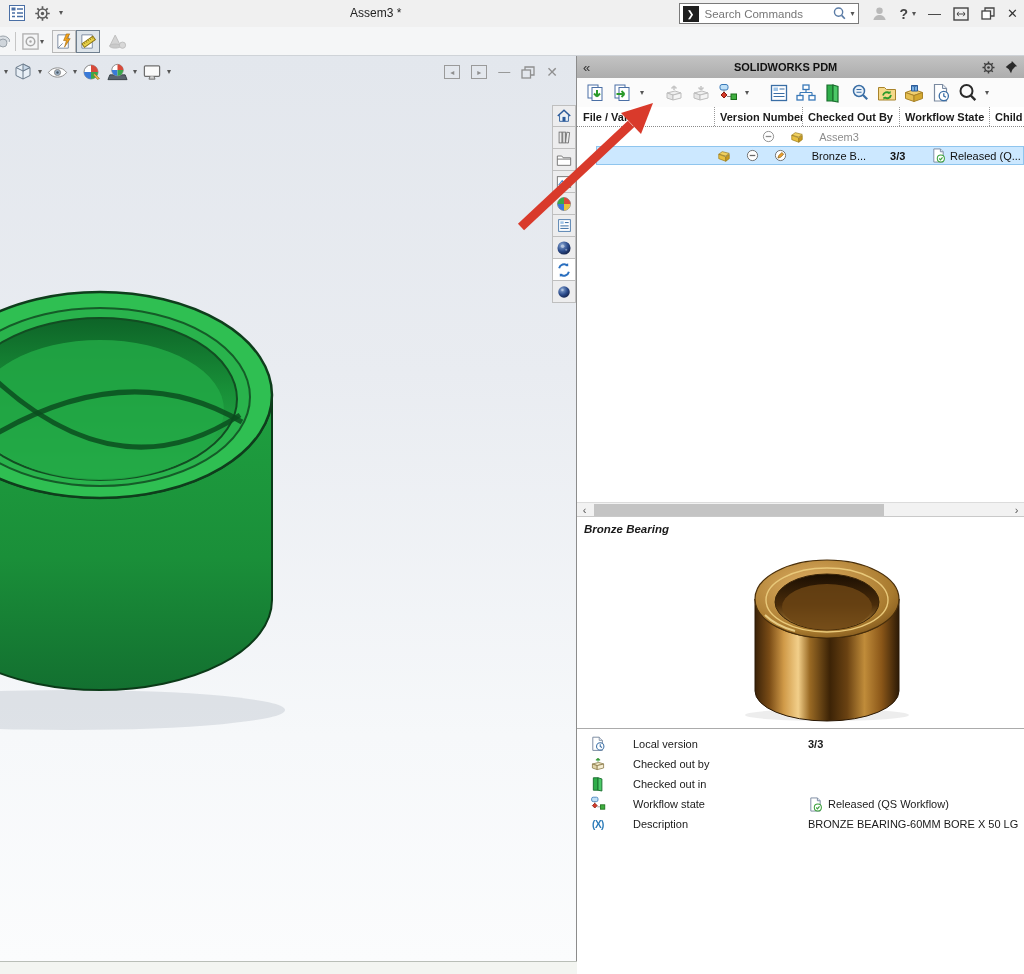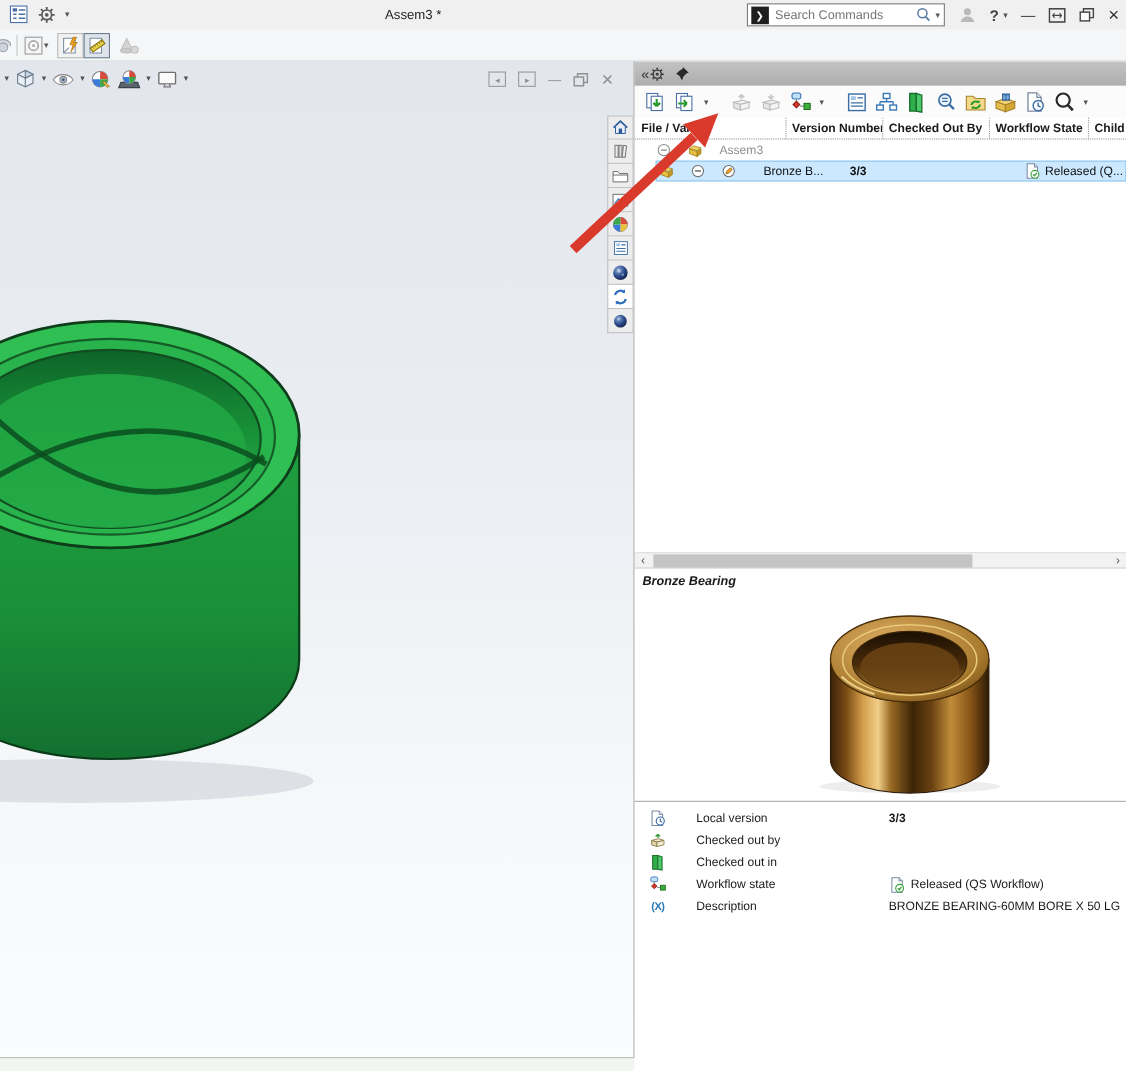--- a/index.html
+++ b/index.html
@@ -56,21 +56,21 @@
   .ticon { display:inline-flex; width:20px; height:20px; align-items:center; justify-content:center; flex:none; }
   .sp6 { width:6px; flex:none; }
 
   #pdm-cols { position:absolute; left:0; top:51px; width:100%; height:20px; display:flex; align-items:center;
     font-weight:bold; font-size:11px; border-bottom:1px dotted #8a8a8a; background:#fff; }
   .colcell { height:100%; display:flex; align-items:center; padding-left:5px; border-left:1px dotted #9a9a9a; white-space:nowrap; overflow:hidden; }
   .colcell:first-child { border-left:none; padding-left:6px; }
   .c1{width:137px;} .c2{width:88px;} .c3{width:97px;} .c4{width:90px;} .c5{flex:1;}
 
   #pdm-tree { position:absolute; left:0; top:71px; width:100%; height:375px; background:#fff; font-size:11px; }
-  .trow { height:19px; display:flex; align-items:center; gap:15px; }
+  .trow { height:19px; display:flex; align-items:center; gap:15px;justify-content:center; }
   .trow1 { padding-left:20px; color:#8e8e8e; }
   .trow2 { margin-left:19px; width:calc(100% - 19px); background:#cce8ff; border:1px solid #8fc5ee; position:relative; color:#111; }
   .trow2 .nm { margin-left:10px; }
   .trow2 .ver { font-weight:bold; margin-left:9px; }
   .stategrp { position:absolute; left:334px; display:flex; align-items:center; gap:4px; }
 
   #pdm-hscroll { position:absolute; left:0; top:446px; width:100%; height:15px; background:#f2f2f2; border-top:1px solid #dcdcdc; border-bottom:1px solid #c9c9c9; }
   .sarrow { position:absolute; top:0; width:15px; height:13px; display:flex; align-items:center; justify-content:center; color:#555; font-size:11px; }
   .sthumb { position:absolute; left:17px; top:1px; width:290px; height:12px; background:#c4c4c4; }
 
@@ -394,20 +394,21 @@
       </div>
   </div>
 </div>
 
 <div id="statusbar"></div>
 
 <div id="pdm">
 
   <div id="pdm-titlebar">
     <span class="chev">«</span>
+    <span class="ttl">SOLIDWORKS PDM</span>
     <span style="margin-right:8px">
       <svg width="15" height="15" viewBox="0 0 20 20">
           <circle cx="10" cy="10" r="5" fill="none" stroke="#3c3c3c" stroke-width="1.8"></circle>
           <circle cx="10" cy="10" r="1.8" fill="#3c3c3c"></circle>
           <g stroke="#3c3c3c" stroke-width="2">
             <path d="M10 2v2.6M10 15.4V18M2 10h2.6M15.4 10H18M4.3 4.3l1.8 1.8M13.9 13.9l1.8 1.8M15.7 4.3l-1.8 1.8M6.1 13.9l-1.8 1.8"></path>
           </g>
         </svg>
     </span>
     <span>

